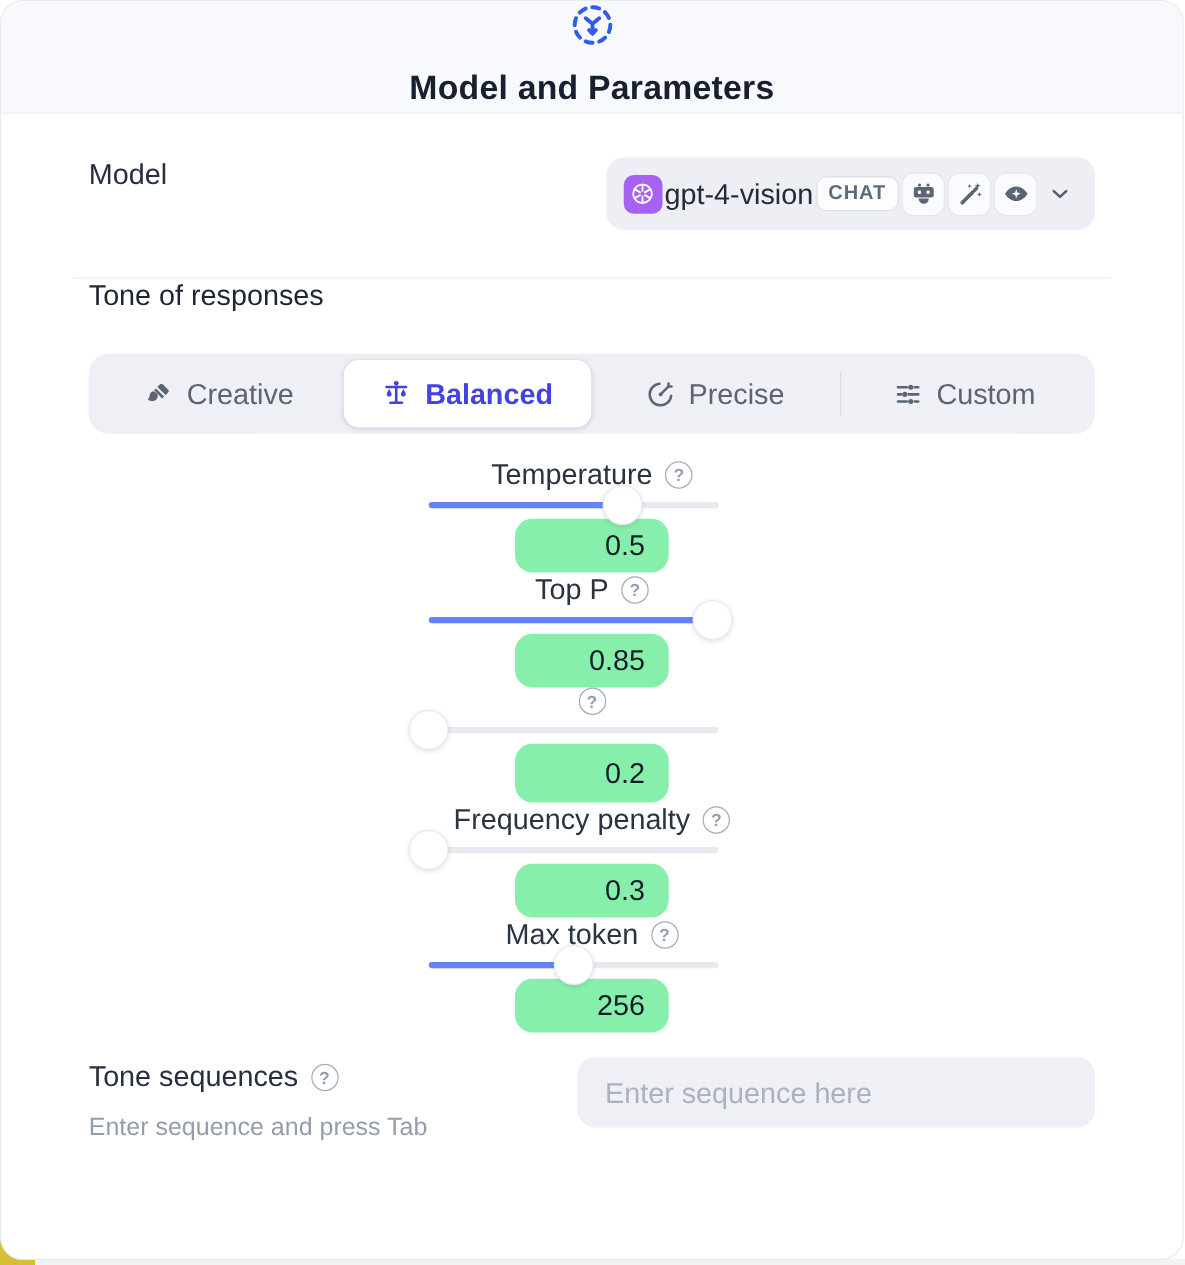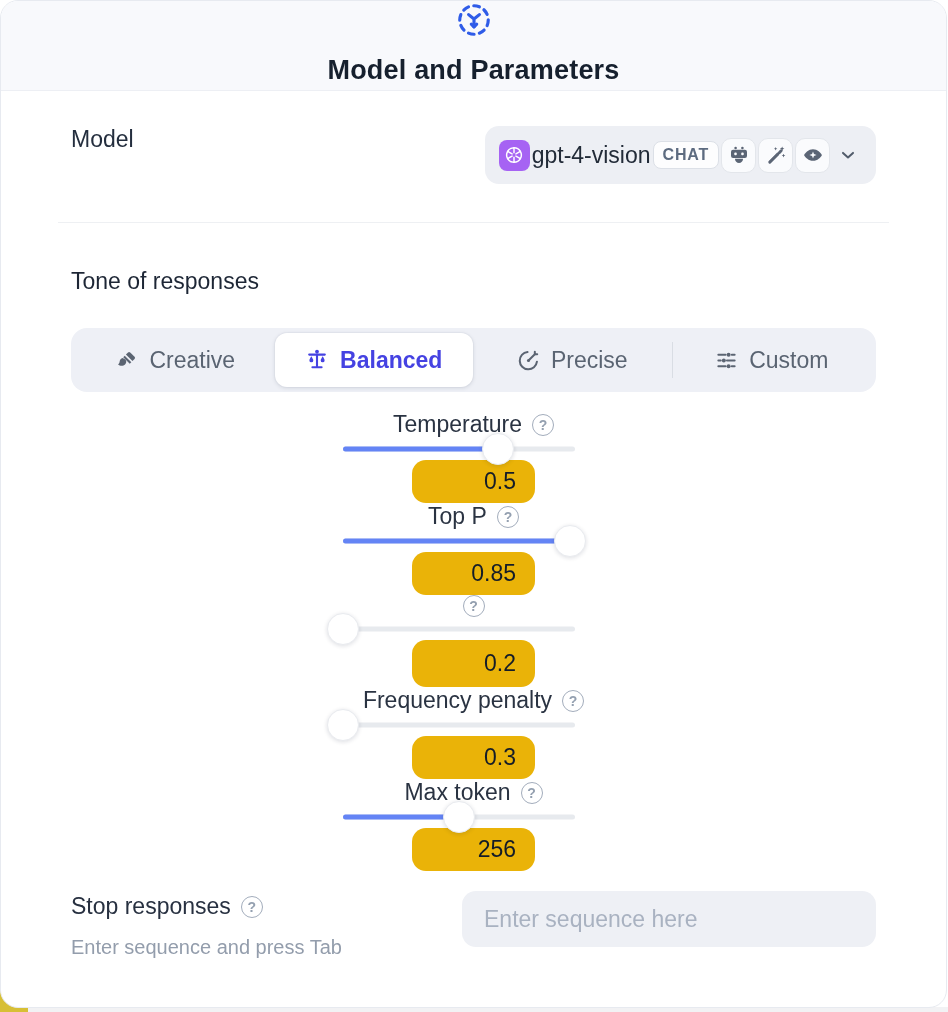--- a/index.html
+++ b/index.html
@@ -45,21 +45,21 @@
   }
   .icon-badge {
     width:35px; height:35px; border-radius:10px; background:#fafbfd; border:1px solid #e3e6eb;
     display:grid; place-items:center; flex:0 0 auto;
   }
   .chevron { margin-left:6px; display:grid; place-items:center; }
 
   .divider { margin:38px -13px 0 -13px; border:0; border-top:1px solid #eef0f3; }
 
   
-  .tone-title { margin-top:45px; font-size:23px; color:#1d2635; font-weight:500; }
+  .tone-title { font-size:23px; color:#1d2635; font-weight:500; }
   .segmented {
     margin-top:33px; height:64px; background:#eef0f6; border-radius:16px;
     display:grid; grid-template-columns:1fr 1fr 1fr auto 1fr; align-items:center; padding:5px;
   }
   .segment {
     height:54px; display:flex; align-items:center; justify-content:center; gap:11px;
     font-size:23px; color:#5a6472; font-weight:500; border-radius:12px; cursor:pointer;
   }
   .segment.selected {
     background:#ffffff; color:#4542e2; font-weight:600;
@@ -76,21 +76,21 @@
     font-size:14px; font-weight:700; display:grid; place-items:center; line-height:1; cursor:pointer;
   }
   .slider { position:relative; width:232px; height:32px; margin-right:30px; cursor:pointer; }
   .slider .track { position:absolute; top:50%; left:0; right:0; height:5px; transform:translateY(-50%); background:#e7eaee; border-radius:3px; }
   .slider .fill  { position:absolute; top:50%; left:0; height:5px; transform:translateY(-50%); background:#6484f5; border-radius:3px; }
   .slider .thumb {
     position:absolute; top:50%; width:32px; height:32px; background:#ffffff; border-radius:50%;
     border:1px solid #e9ebef; box-shadow:0 1px 4px rgba(20,30,55,.14); transform:translate(-50%,-50%);
   }
   .value-box {
-    width:123px; height:64px; background:#eab308; border-radius:14px;
+    width:123px; height:64px; background:#86efac; border-radius:14px;
     display:flex; align-items:center; justify-content:flex-end; padding-right:19px;
     font-size:23px; color:#141c28;
   }
 
   
   .stop-row { margin-top:20px; display:flex; align-items:flex-start; }
   .stop-labels { flex:1; padding-top:2px; }
   .stop-title { display:flex; align-items:center; gap:10px; font-size:23px; color:#273040; font-weight:500; }
   .stop-helper { margin-top:16px; font-size:20px; color:#939dac; }
   .stop-input {
@@ -301,21 +301,21 @@
           <div class="thumb" style="left: 50%;"></div>
         </div>
         <div class="value-box">256</div>
       </div>
 
     </div>
 
     <div class="stop-row">
       <div class="stop-labels">
         <div class="stop-title">
-          <span>Stop responses</span>
+          <span>Tone sequences</span>
           <span class="help-icon">?</span>
         </div>
         <div class="stop-helper">Enter sequence and press Tab</div>
       </div>
       <input class="stop-input" type="text" placeholder="Enter sequence here" style="">
     </div>
 
   </div>
 </div>
 

